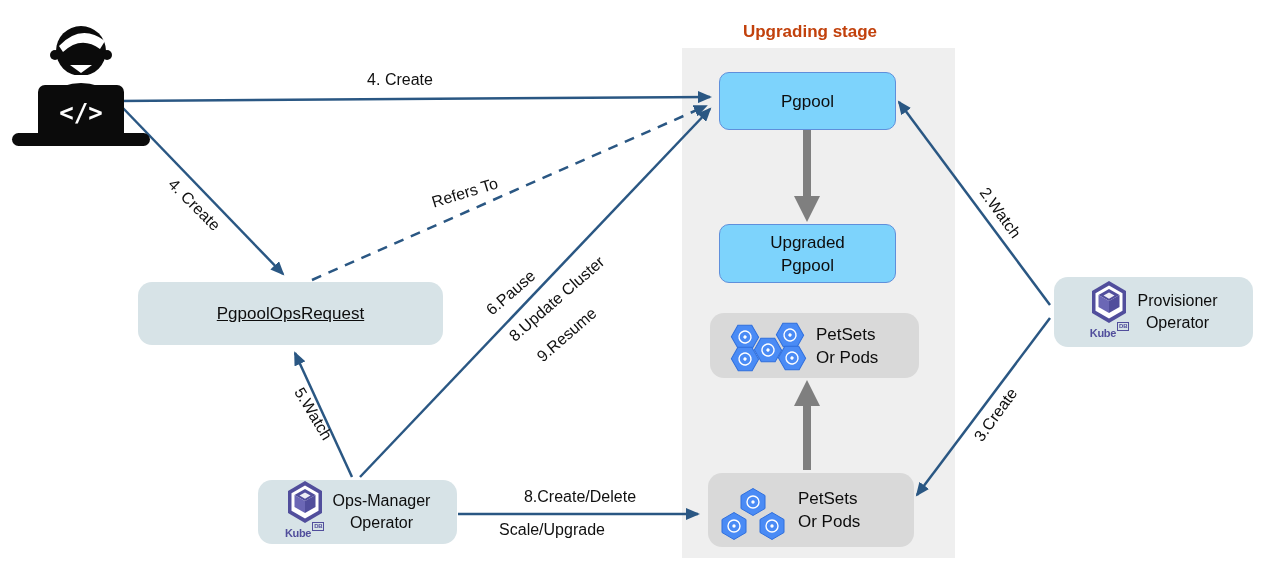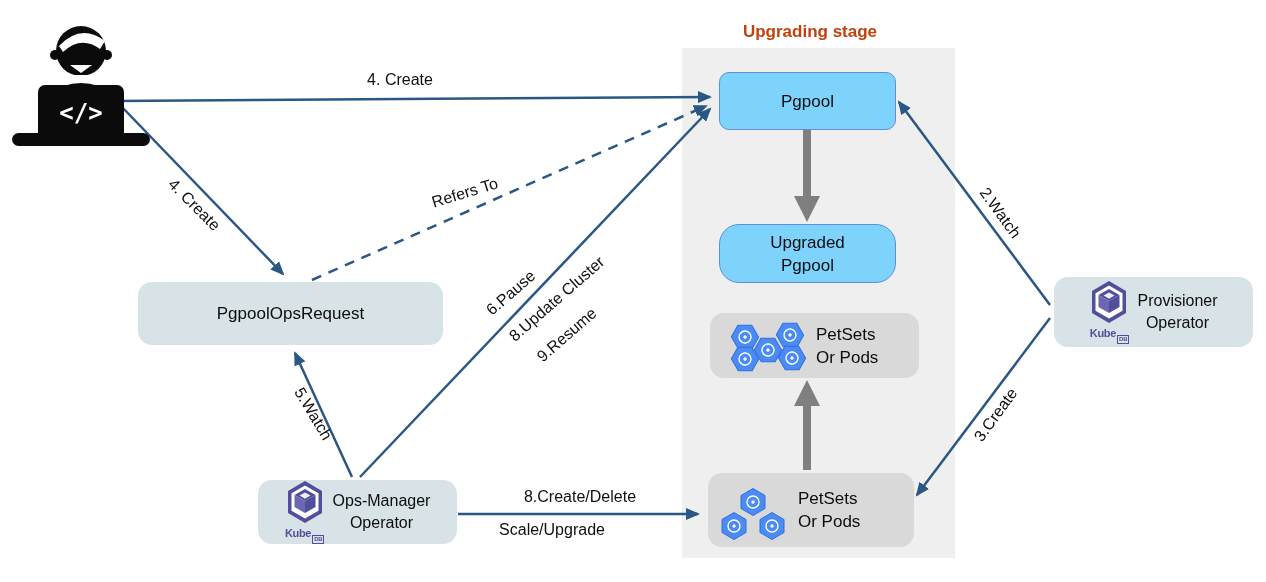--- a/index.html
+++ b/index.html
@@ -13,34 +13,34 @@
   .edges{position:absolute;left:0;top:0;width:1266px;height:582px;pointer-events:none;}
 
   .node{position:absolute;display:flex;align-items:center;justify-content:center;
     text-align:center;font-size:17px;line-height:23px;color:#0d0d0d;}
   .node .lines{display:flex;flex-direction:column;}
   .blue{background:#7dd3fc;border:1px solid #5f8fdb;border-radius:10px;}
   .teal{background:#d7e3e7;border-radius:14px;}
   .graybox{background:#d9d9d9;border-radius:14px;}
 
   .n-pgpool{left:719px;top:72px;width:175px;height:56px;}
-  .n-upgraded{left:719px;top:224px;width:175px;height:57px;border-radius:20px;}
+  .n-upgraded{left:719px;top:224px;width:175px;height:57px;}
   .n-petsets-upper{left:710px;top:313px;width:209px;height:65px;justify-content:flex-start;}
   .n-petsets-lower{left:708px;top:473px;width:206px;height:74px;justify-content:flex-start;}
-  .n-opsrequest{left:138px;top:282px;width:305px;height:63px;}
+  .n-opsrequest{left:138px;top:282px;width:305px;height:63px;text-decoration:underline;}
   .n-opsmanager{left:258px;top:480px;width:199px;height:64px;font-size:16px;line-height:22px;}
   .n-provisioner{left:1054px;top:277px;width:199px;height:70px;font-size:16px;line-height:22px;}
 
   .podcluster{flex:0 0 auto;}
   .pet-text{flex:1;display:flex;flex-direction:column;align-items:flex-start;}
   .p-up .podcluster{margin-left:10px;}
   .p-lo .podcluster{margin-left:8px;}
 
   .logo{display:flex;flex-direction:column;align-items:center;margin-right:8px;}
-  .logo-text{display:flex;align-items:flex-end;font-weight:800;color:#514e9c;font-size:11px;
+  .logo-text{display:flex;align-items:flex-start;font-weight:800;color:#514e9c;font-size:11px;
     letter-spacing:-0.3px;margin-top:-2px;}
   .logo-db{font-size:6px;font-weight:800;border:1px solid #514e9c;padding:0 1px;margin-left:1px;
     line-height:7px;}
 
   .elabel{position:absolute;font-size:16px;color:#101010;white-space:nowrap;
     transform:translate(-50%,-50%) rotate(var(--r,0deg));}
   .l-c1{left:400px;top:80px;}
   .l-c4{left:194px;top:205px;--r:45deg;}
   .l-ref{left:465px;top:193px;--r:-17deg;}
   .l-w5{left:313px;top:414px;--r:59deg;}

